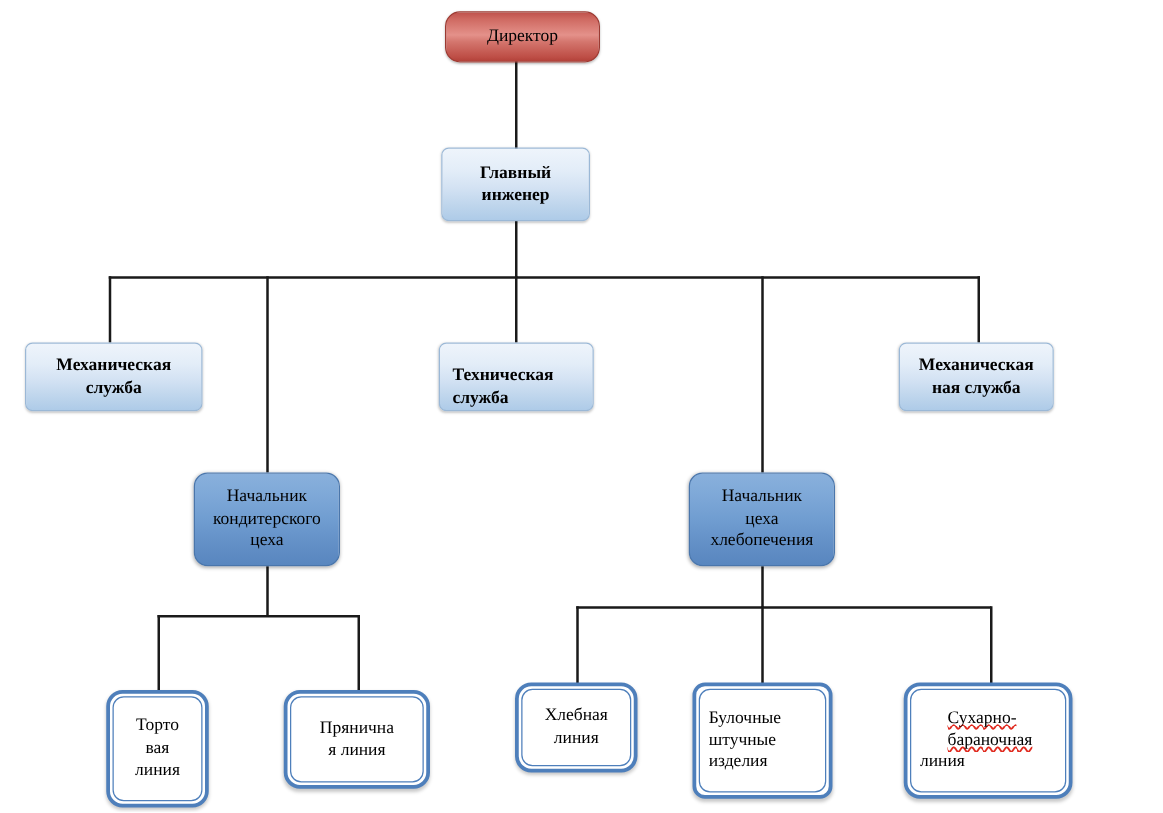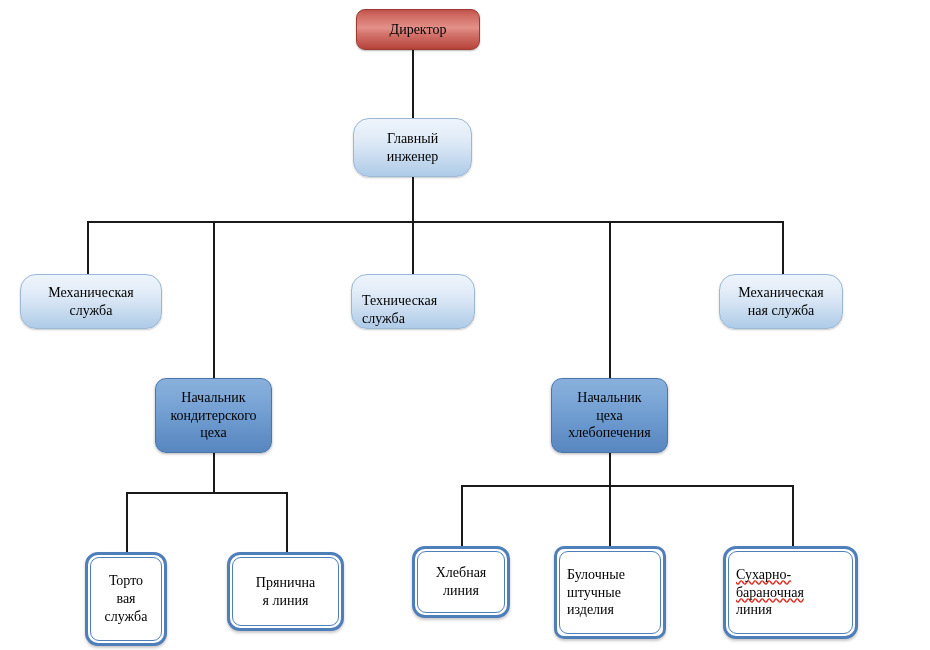--- a/index.html
+++ b/index.html
@@ -52,29 +52,30 @@
         #cf6a62 14%,
         #e4918a 46%,
         #d4766e 60%,
         #bd4d45 92%,
         #b24139 100%);
     box-shadow: 0 1px 2px rgba(0,0,0,0.28);
   }
 
   
   .node.lightblue {
-    border-radius: 16px;
+    border-radius: 6px;
     border: 1px solid #9bb8d6;
     background: linear-gradient(to bottom,
         #eef4fb 0%,
         #e3edf8 30%,
         #d3e2f3 55%,
         #bed5ec 80%,
         #aecbe8 100%);
     box-shadow: 0 1px 2px rgba(0,0,0,0.22);
+    font-weight: bold;
   }
 
   
   .node.midblue {
     border-radius: 11px;
     border: 1px solid #4a76ab;
     background: linear-gradient(to bottom,
         #89b0dc 0%,
         #7fa9d8 22%,
         #6f9cd0 52%,
@@ -99,20 +100,21 @@
   }
 
   
   .align-left  .label { text-align: left; padding-left: 10px; }
   .align-center .label { text-align: center; }
 
   
   .sp {
     text-decoration: underline wavy #e02b20;
     text-decoration-skip-ink: none;
+    margin-left: 22px;
   }
 </style>
 </head>
 <body>
 
 <div id="canvas">
 
   <div class="line vline" style="left:412px; top:49px; height:70px;"></div>
 
   <div class="line vline" style="left:412px; top:176px; height:46px;"></div>
@@ -129,21 +131,21 @@
   <div class="line hline" style="left:126px; top:492px; width:162px;"></div>
   <div class="line vline" style="left:126px; top:492px; height:61px;"></div>
   <div class="line vline" style="left:286px; top:492px; height:61px;"></div>
 
   <div class="line vline" style="left:609px; top:453px; height:33px;"></div>
   <div class="line hline" style="left:461px; top:485px; width:332px;"></div>
   <div class="line vline" style="left:461px; top:485px; height:62px;"></div>
   <div class="line vline" style="left:609px; top:485px; height:62px;"></div>
   <div class="line vline" style="left:792px; top:485px; height:62px;"></div>
 
-  <div class="node root align-center" style="left:356px; top:9px; width:124px; height:41px;">
+  <div class="node root align-center" style="left:356px; top:9px; width:124px; height:41px;border-radius:12px;">
     <span class="label">Директор</span>
   </div>
 
   <div class="node lightblue align-center" style="left:353px; top:118px; width:119px; height:59px;">
     <span class="label">Главный
 инженер</span>
   </div>
 
   <div class="node lightblue align-center" style="left:20px; top:274px; width:142px; height:55px;">
     <span class="label">Механическая
@@ -169,21 +171,21 @@
   <div class="node midblue align-center" style="left:551px; top:378px; width:117px; height:75px;">
     <span class="label">Начальник
 цеха
 хлебопечения</span>
   </div>
 
   <div class="node leaf align-center" style="left:85px; top:552px; width:82px; height:94px;">
     <span class="inner"></span>
     <span class="label">Торто
 вая
-служба</span>
+линия</span>
   </div>
 
   <div class="node leaf align-center" style="left:227px; top:552px; width:117px; height:79px;">
     <span class="inner"></span>
     <span class="label">Прянична
 я линия</span>
   </div>
 
   <div class="node leaf align-center" style="left:412px; top:546px; width:98px; height:72px;">
     <span class="inner"></span>

